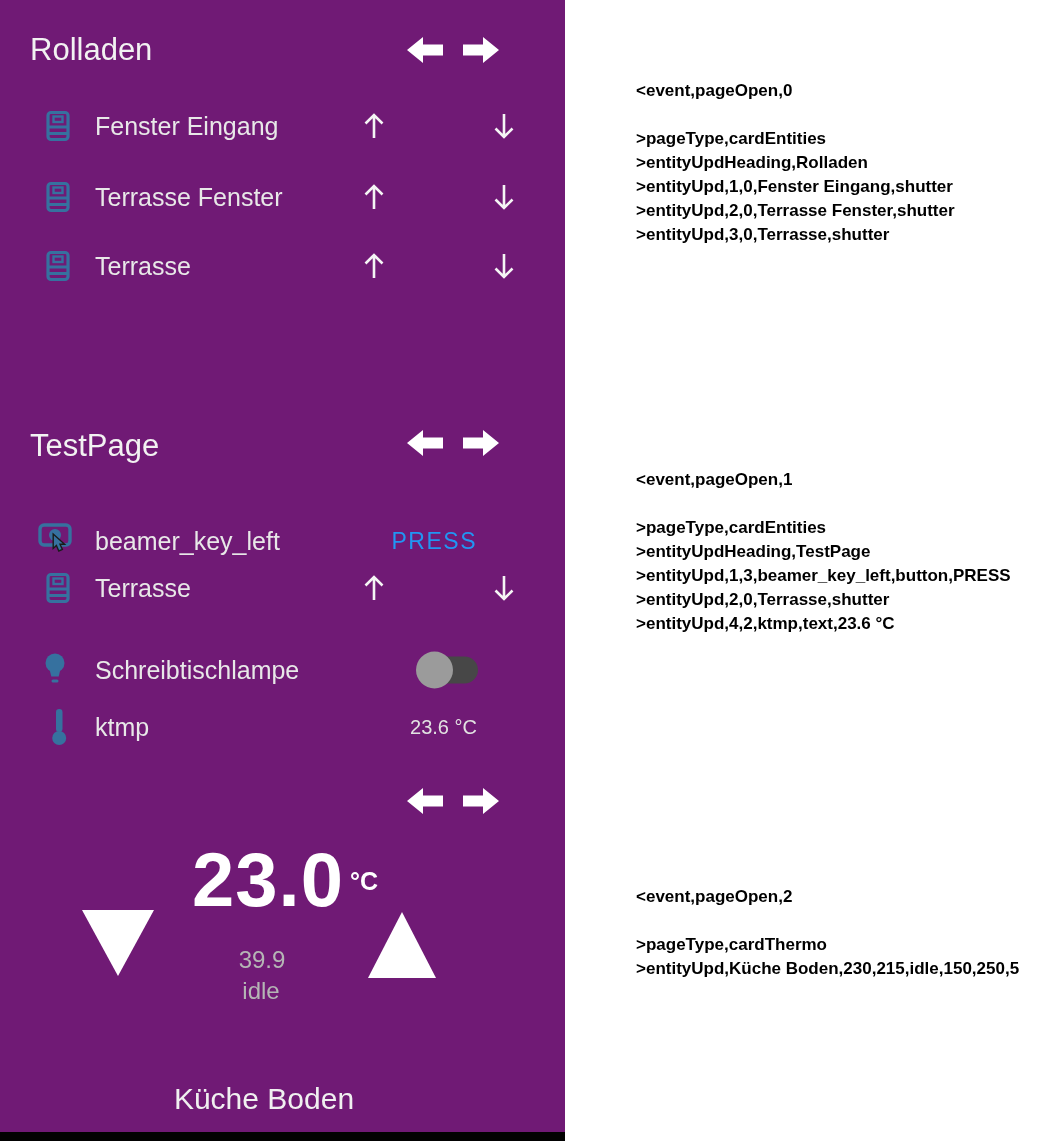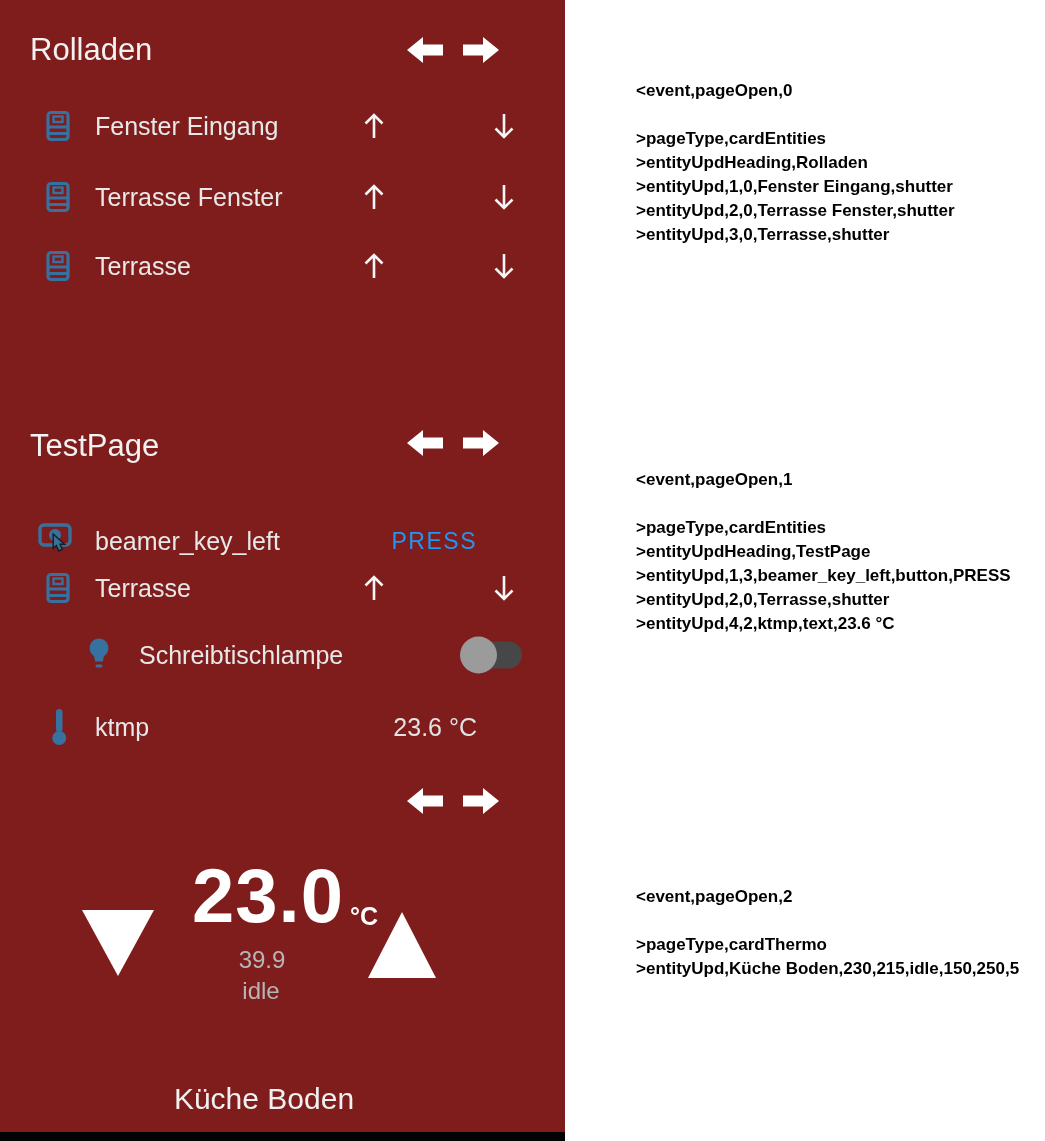--- a/index.html
+++ b/index.html
@@ -1,46 +1,46 @@
 <!DOCTYPE html>
 <html><head>
 <meta charset="utf-8">
 <style>
   * { margin:0; padding:0; box-sizing:border-box; }
   html,body { width:1045px; height:1141px; background:#ffffff; font-family:"Liberation Sans", sans-serif; }
   body { position:relative; overflow:hidden; }
 
-  .panel { position:absolute; left:0; top:0; width:565px; height:1141px; background:#7f1d1d; }
+  .panel { position:absolute; left:0; top:0; width:565px; height:1141px; background:#701a75; }
   .card { position:absolute; left:0; width:565px; }
 
   .heading { position:absolute; left:30px; color:#f2f2f2; font-size:31px; font-weight:400; white-space:nowrap; }
 
   .nav-arrows { position:absolute; left:406px; display:flex; gap:18px; }
   .nav-arrows .nbtn { width:38px; height:28px; display:block; cursor:pointer; }
   .nav-arrows svg { width:38px; height:28px; color:#ffffff; display:block; }
 
   .erow { position:absolute; left:0; width:515px; height:44px; }
   .eicon { position:absolute; left:46px; top:50%; transform:translateY(-50%); color:#36719f; display:block; }
   .eicon svg { display:block; }
   .elabel { position:absolute; left:95px; top:50%; transform:translateY(-50%); color:#e8e8e8; font-size:25px; white-space:nowrap; }
 
   .c-up   { position:absolute; left:361px; top:50%; transform:translateY(-50%); }
   .c-stop { position:absolute; left:427px; top:50%; transform:translateY(-50%); }
   .c-down { position:absolute; left:491px; top:50%; transform:translateY(-50%); }
   .arrow-svg { width:26px; height:30px; color:#f5f5f5; display:block; }
   .stop-sq { width:21px; height:21px; background:#ffffff; }
 
-  .evalue { position:absolute; right:38px; top:50%; transform:translateY(-50%); font-size:25px; color:#e2e2e2; white-space:nowrap; }
+  .evalue { position:absolute; right:38px; top:50%; transform:translateY(-50%); font-size:20px; color:#e2e2e2; white-space:nowrap; }
   .press { color:#2196f3; font-size:23px; font-weight:400; letter-spacing:1.5px; }
 
   .toggle { position:absolute; right:37px; top:50%; transform:translateY(-50%); width:61px; height:27px; }
   .toggle .track { position:absolute; left:0; top:0; width:61px; height:27px; border-radius:14px; background:#474747; }
   .toggle .knob  { position:absolute; left:-1px; top:-5px; width:37px; height:37px; border-radius:50%; background:#9b9b9b; }
 
-  .temp-group { position:absolute; left:192px; top:85px; display:flex; align-items:flex-end;margin-top:16px; }
+  .temp-group { position:absolute; left:192px; top:85px; display:flex; align-items:center; }
   .temp-main { color:#ffffff; font-size:76px; font-weight:700; line-height:70px; letter-spacing:1px; }
   .temp-unit { color:#ffffff; font-size:25px; font-weight:700; margin-top:2px; margin-left:6px; }
 
   .tri-btn { position:absolute; cursor:pointer; }
   .tri-btn svg { display:block; color:#ffffff; }
 
   .t-center { position:absolute; transform:translateX(-50%); color:#b5b5b5; font-size:24px; white-space:nowrap; }
   .thermo-title { position:absolute; left:264px; transform:translateX(-50%); color:#f0f0f0; font-size:30px; white-space:nowrap; }
 
   .bottom-bar { position:absolute; left:0; top:1132px; width:565px; height:9px; background:#020202; }
@@ -210,21 +210,21 @@
           </svg>
         </span>
       <span class="c-stop"><span class="stop-sq"></span></span>
       <span class="c-down">
           <svg class="arrow-svg">
             <use href="#i-down"></use>
           </svg>
         </span>
     </div>
 
-    <div class="erow" style="top:253px;margin-left:44px;">
+    <div class="erow" style="top:268px;">
       <span class="eicon" style="left:42px;">
           <svg width="26" height="36">
             <use href="#i-bulb"></use>
           </svg>
         </span>
       <span class="elabel">Schreibtischlampe</span>
       <span class="toggle">
         <span class="track"></span>
         <span class="knob"></span>
       </span>

